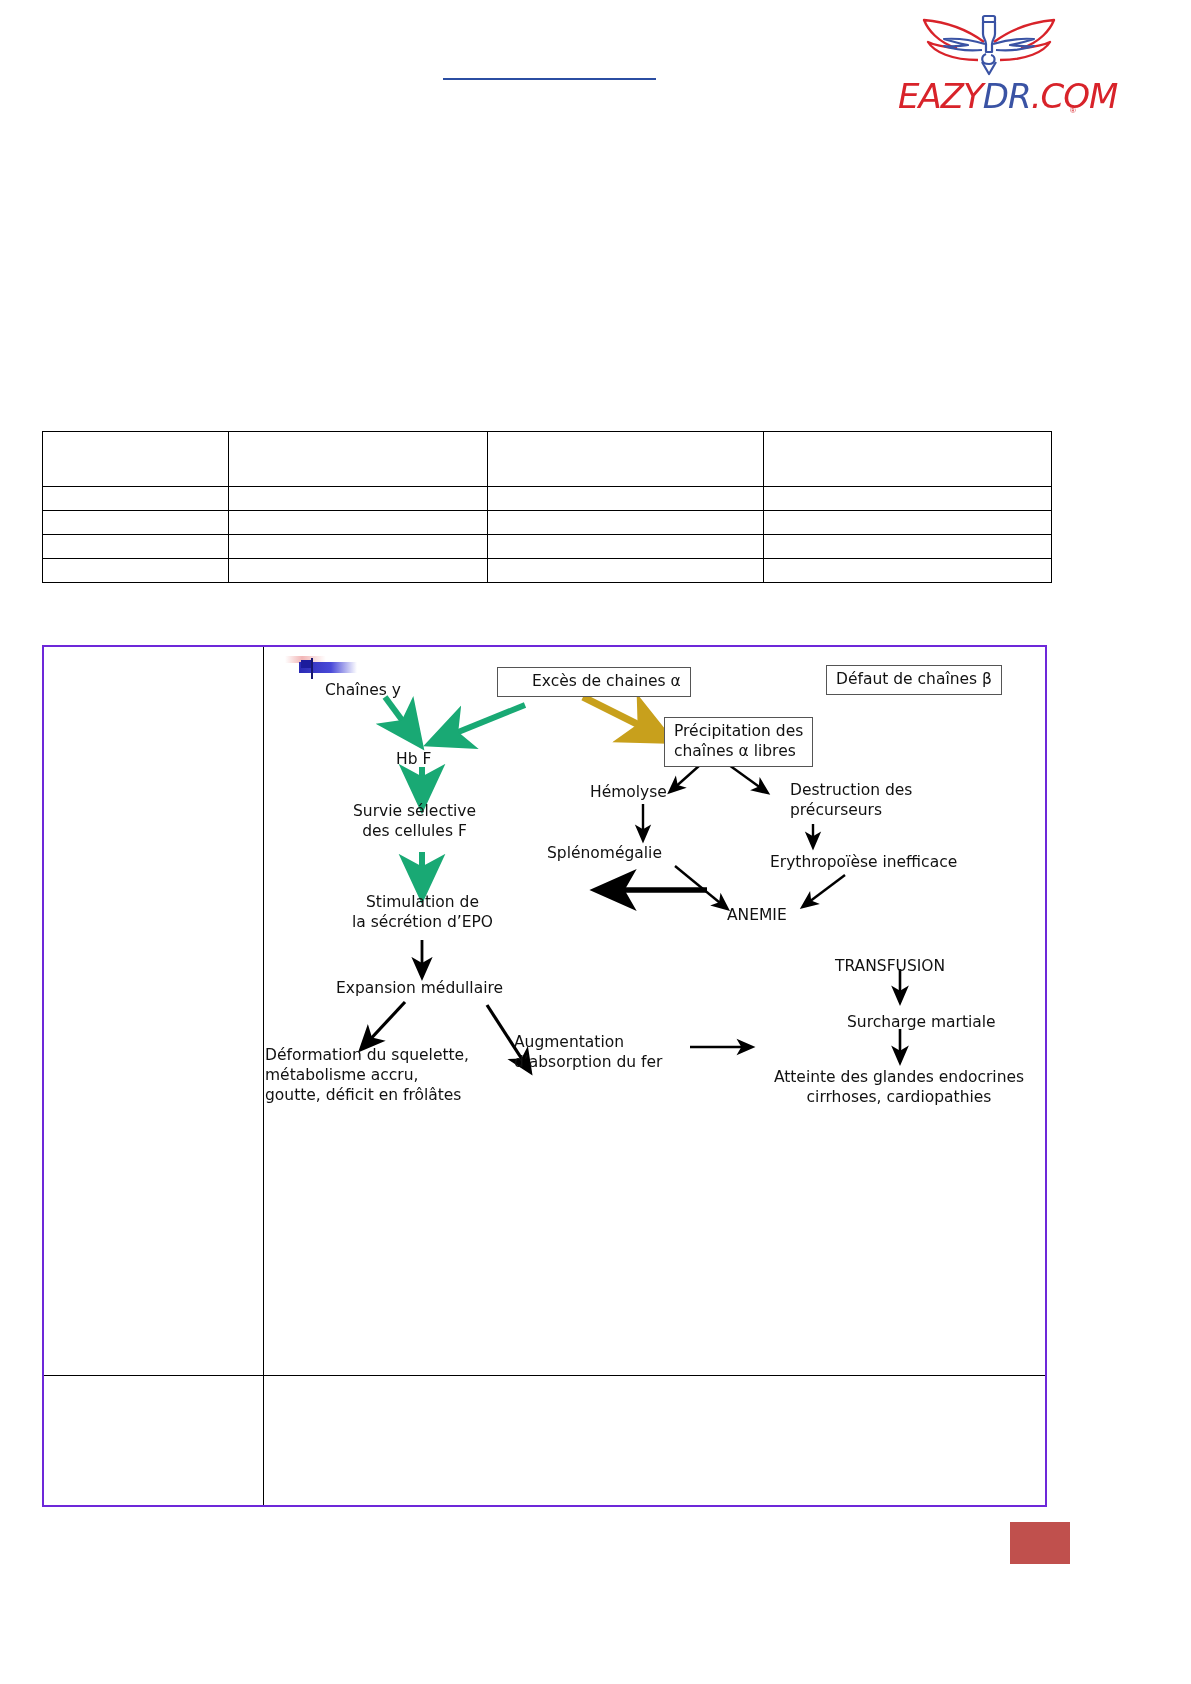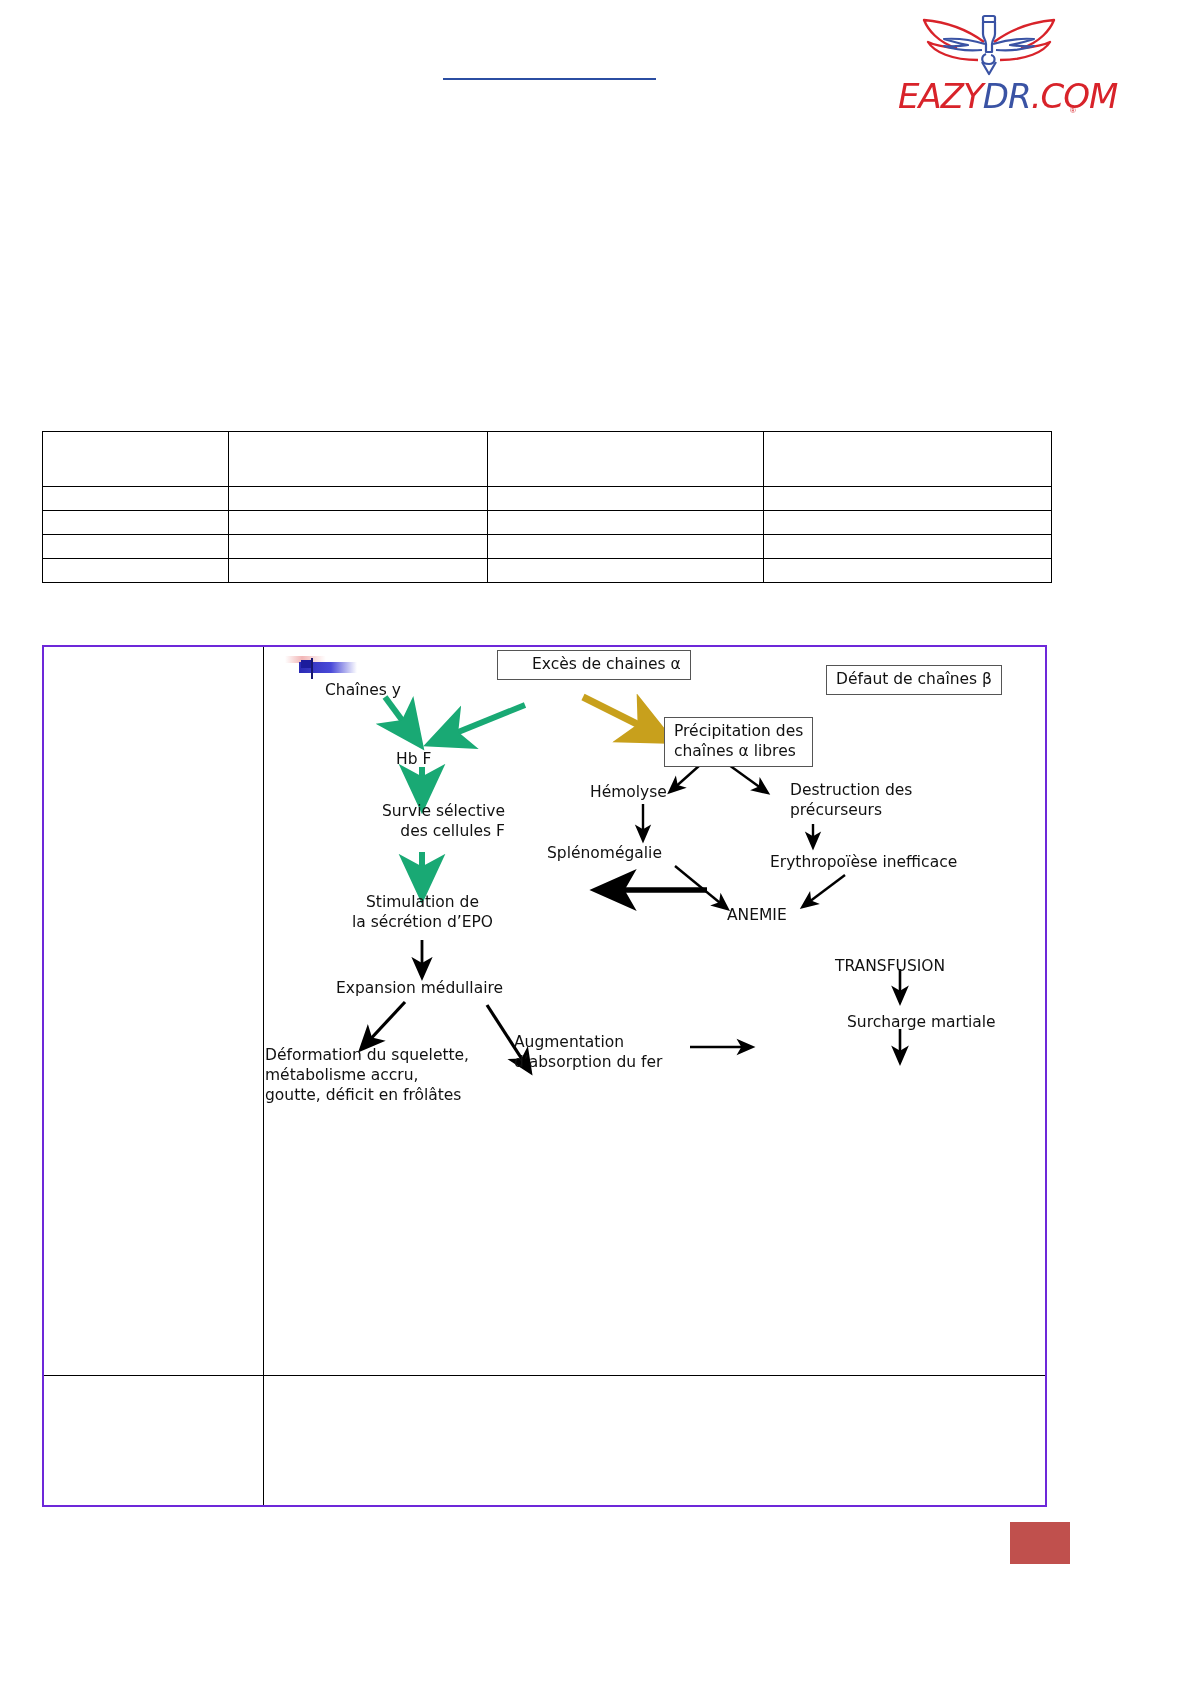--- a/index.html
+++ b/index.html
@@ -303,39 +303,39 @@
         </linearGradient>
       </defs>
       <rect x="0" y="1" width="68" height="7" fill="url(#g-fade)"></rect>
       <rect x="14" y="7" width="58" height="11" fill="url(#g-blue)"></rect>
       <rect x="16" y="5" width="12" height="8" fill="#1c1c9c"></rect>
       <rect x="26" y="3" width="2" height="21" fill="#16166e"></rect>
     </svg>
 
     <div class="node" style="left:60px; top:34px;">Chaînes y</div>
 
-    <div class="node boxed" style="left:232px; top:3px;padding-left:34px;">Excès  de chaines α</div>
+    <div class="node boxed" style="left:232px; top:20px;padding-left:34px;">Excès  de chaines α</div>
 
     <div class="node boxed" style="left:561px; top:18px;">Défaut  de chaînes β</div>
 
     <div class="node" style="left:131px; top:103px;">Hb  F</div>
 
     <div class="node boxed" style="left:399px; top:70px;">
       <div>Précipitation des</div>
       <div>chaînes α libres</div>
     </div>
 
     <div class="node" style="left:325px; top:136px;">Hémolyse</div>
 
     <div class="node" style="left:508px; top:134px;margin-left:17px;">
       <div>Destruction des</div>
       <div>précurseurs</div>
     </div>
 
-    <div class="node centered" style="left:75px; top:155px; width:165px;text-align:right;">
+    <div class="node centered" style="left:67px; top:155px; width:165px;">
       <div>Survie  sélective</div>
       <div>des cellules F</div>
     </div>
 
     <div class="node" style="left:282px; top:197px;">Splénomégalie</div>
 
     <div class="node" style="left:505px; top:206px;">Erythropoïèse inefficace</div>
 
     <div class="node centered" style="left:70px; top:246px; width:175px;">
       <div>Stimulation  de</div>
@@ -354,17 +354,21 @@
       <div>Déformation  du squelette,</div>
       <div>métabolisme accru,</div>
       <div>goutte, déficit en frôlâtes</div>
     </div>
 
     <div class="node" style="left:249px; top:386px;">
       <div>Augmentation</div>
       <div>d’absorption  du fer</div>
     </div>
 
+    <div class="node centered" style="left:481px; top:421px; width:306px;">
+      <div>Atteinte  des glandes endocrines</div>
+      <div>cirrhoses, cardiopathies</div>
+    </div>
 
   </div>
 </div>
 
 <div id="page-marker"></div>
 
 </body></html>

